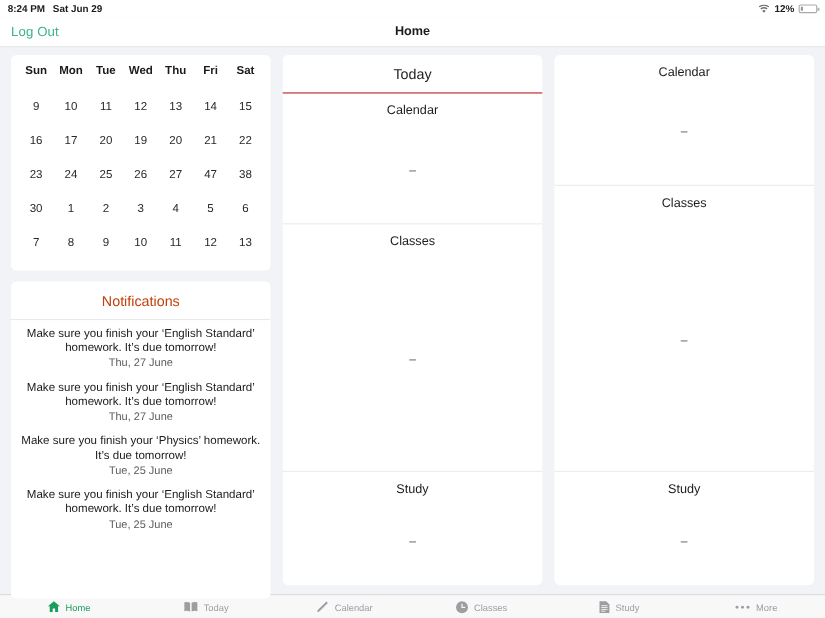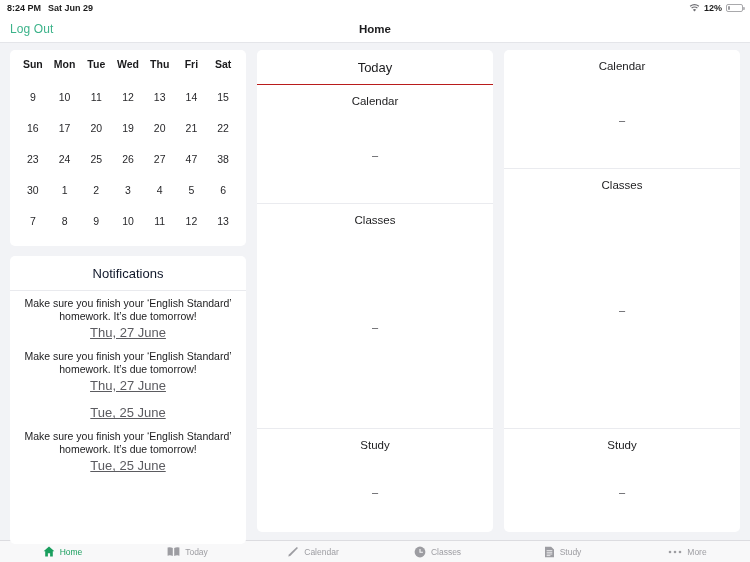--- a/index.html
+++ b/index.html
@@ -126,36 +126,35 @@
   
   .notif {
     height: 288px;
     display: flex;
     flex-direction: column;
     overflow: hidden;
   }
   .notif-title {
     text-align: center;
     font-size: 13px;
-    color: #0f172a;
+    color: #c2410c;
     padding: 10px 0 9px 0;
     border-bottom: 1px solid #e9eaee;
   }
   .notif-list { flex: 1 1 auto; }
   .notif-item { padding: 6px 9px 4px 9px; text-align: center; }
   .notif-msg {
     font-size: 10.5px;
     line-height: 1.21;
     color: #1b1b1d;
   }
   .notif-date {
-    font-size: 13px;
+    font-size: 10px;
     color: #5b5b60;
     margin-top: 2.5px;
-    text-decoration: underline;
   }
 
   
   .daycol {
     background: #ffffff;
     border-radius: 5px;
     height: 482px;
     display: flex;
     flex-direction: column;
   }
@@ -294,20 +293,21 @@
       <div class="notif-list" id="notif-list">
           <div class="notif-item">
             <div class="notif-msg">Make sure you finish your ‘English Standard’ homework. It’s due tomorrow!</div>
             <div class="notif-date">Thu, 27 June</div>
           </div>
           <div class="notif-item">
             <div class="notif-msg">Make sure you finish your ‘English Standard’ homework. It’s due tomorrow!</div>
             <div class="notif-date">Thu, 27 June</div>
           </div>
           <div class="notif-item">
+            <div class="notif-msg">Make sure you finish your ‘Physics’ homework. It’s due tomorrow!</div>
             <div class="notif-date">Tue, 25 June</div>
           </div>
           <div class="notif-item">
             <div class="notif-msg">Make sure you finish your ‘English Standard’ homework. It’s due tomorrow!</div>
             <div class="notif-date">Tue, 25 June</div>
           </div>
         </div>
     </div>
 
   </div>

